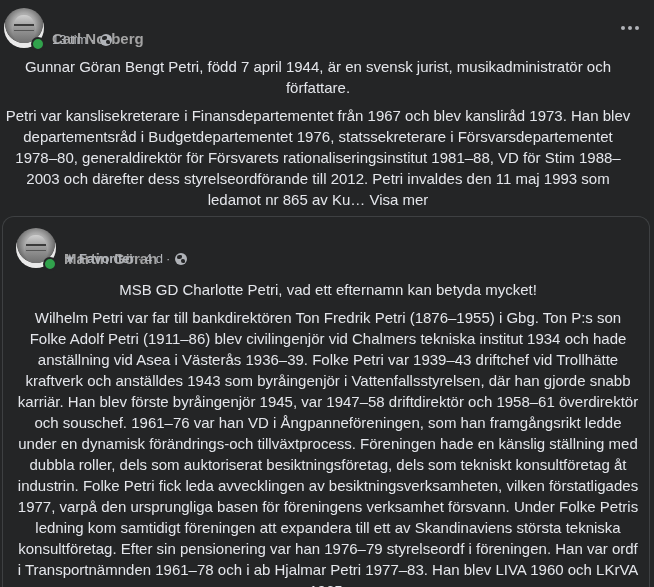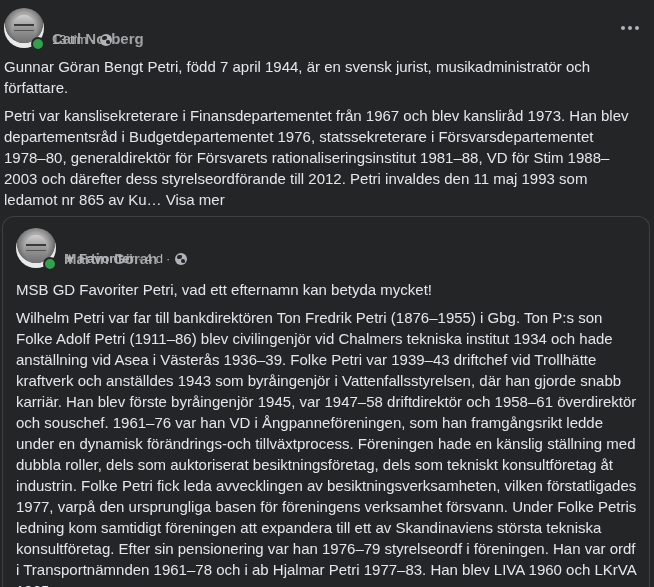--- a/index.html
+++ b/index.html
@@ -51,21 +51,21 @@
     background: #242526; border-radius: 40% 50% 30% 50%;
   }
   .more-btn {
     position: absolute; right: 12px; top: 18px; width: 24px; height: 20px;
     display: flex; align-items: center; justify-content: center; gap: 3px; cursor: pointer;
   }
   .more-btn span { width: 4px; height: 4px; border-radius: 50%; background: #B0B3B8; display: block; }
   .text {
     position: absolute; font-size: 15px; line-height: 21px; color: #E4E6EB;
   }
-  .text p { margin: 0 0 7px 0; }
+  .text p { margin: 0 0 7px 0; text-align: center; }
   .see-more { font-weight: normal; cursor: pointer; }
   .nested {
     position: absolute; left: 2px; top: 216px; width: 646px; height: 400px;
     border: 1px solid #3E4042; border-bottom: none; border-radius: 12px 12px 0 0;
   }
   .star {
     display: inline-block; width: 12px; height: 12px; color: #B0B3B8; font-size: 13px; line-height: 12px;
   }
   .favoriter { font-weight: bold; color: #B0B3B8; }
 </style>
@@ -107,16 +107,16 @@
   <div class="meta" style="left:64px; top:251px;">
     <span class="star">★</span>
     <span class="favoriter">Favoriter</span>
     <span>·</span>
     <span>4 d</span>
     <span>·</span>
     <span class="globe"></span>
   </div>
 
   <div class="text" style="left:16px; top:279px; width:624px;">
-    <p>MSB GD Favoriter Petri, vad ett efternamn kan betyda mycket!</p>
+    <p>MSB GD Charlotte Petri, vad ett efternamn kan betyda mycket!</p>
     <p>Wilhelm Petri var far till bankdirektören Ton Fredrik Petri (1876–1955) i Gbg. Ton P:s son Folke Adolf Petri (1911–86) blev civilingenjör vid Chalmers tekniska institut 1934 och hade anställning vid Asea i Västerås 1936–39. Folke Petri var 1939–43 driftchef vid Trollhätte kraftverk och anställdes 1943 som byråingenjör i Vattenfallsstyrelsen, där han gjorde snabb karriär. Han blev förste byråingenjör 1945, var 1947–58 driftdirektör och 1958–61 överdirektör och souschef. 1961–76 var han VD i Ångpanneföreningen, som han framgångsrikt ledde under en dynamisk förändrings-och tillväxtprocess. Föreningen hade en känslig ställning med dubbla roller, dels som auktoriserat besiktningsföretag, dels som tekniskt konsultföretag åt industrin. Folke Petri fick leda avvecklingen av besiktningsverksamheten, vilken förstatligades 1977, varpå den ursprungliga basen för föreningens verksamhet försvann. Under Folke Petris ledning kom samtidigt föreningen att expandera till ett av Skandinaviens största tekniska konsultföretag. Efter sin pensionering var han 1976–79 styrelseordf i föreningen. Han var ordf i Transportnämnden 1961–78 och i ab Hjalmar Petri 1977–83. Han blev LIVA 1960 och LKrVA 1965.</p>
   </div>
 </div>
 
 </body></html>

